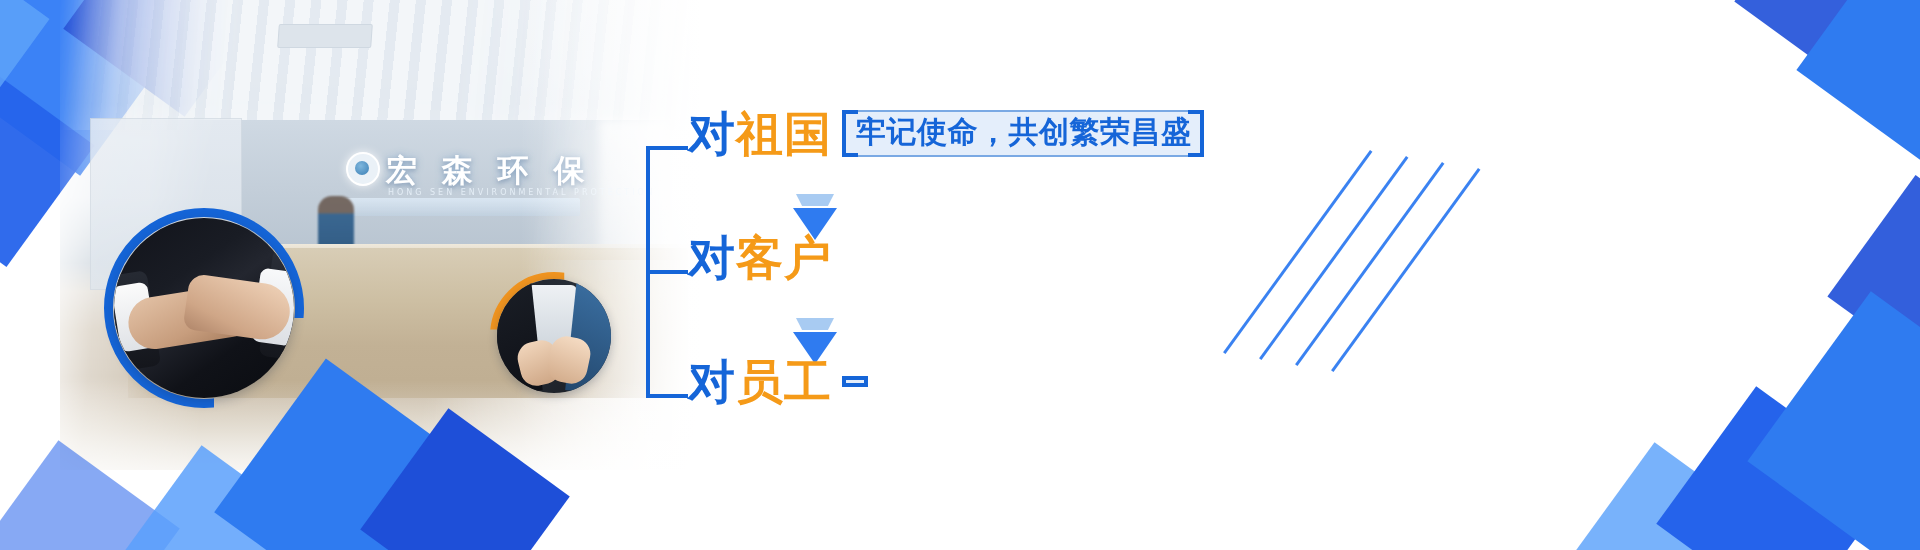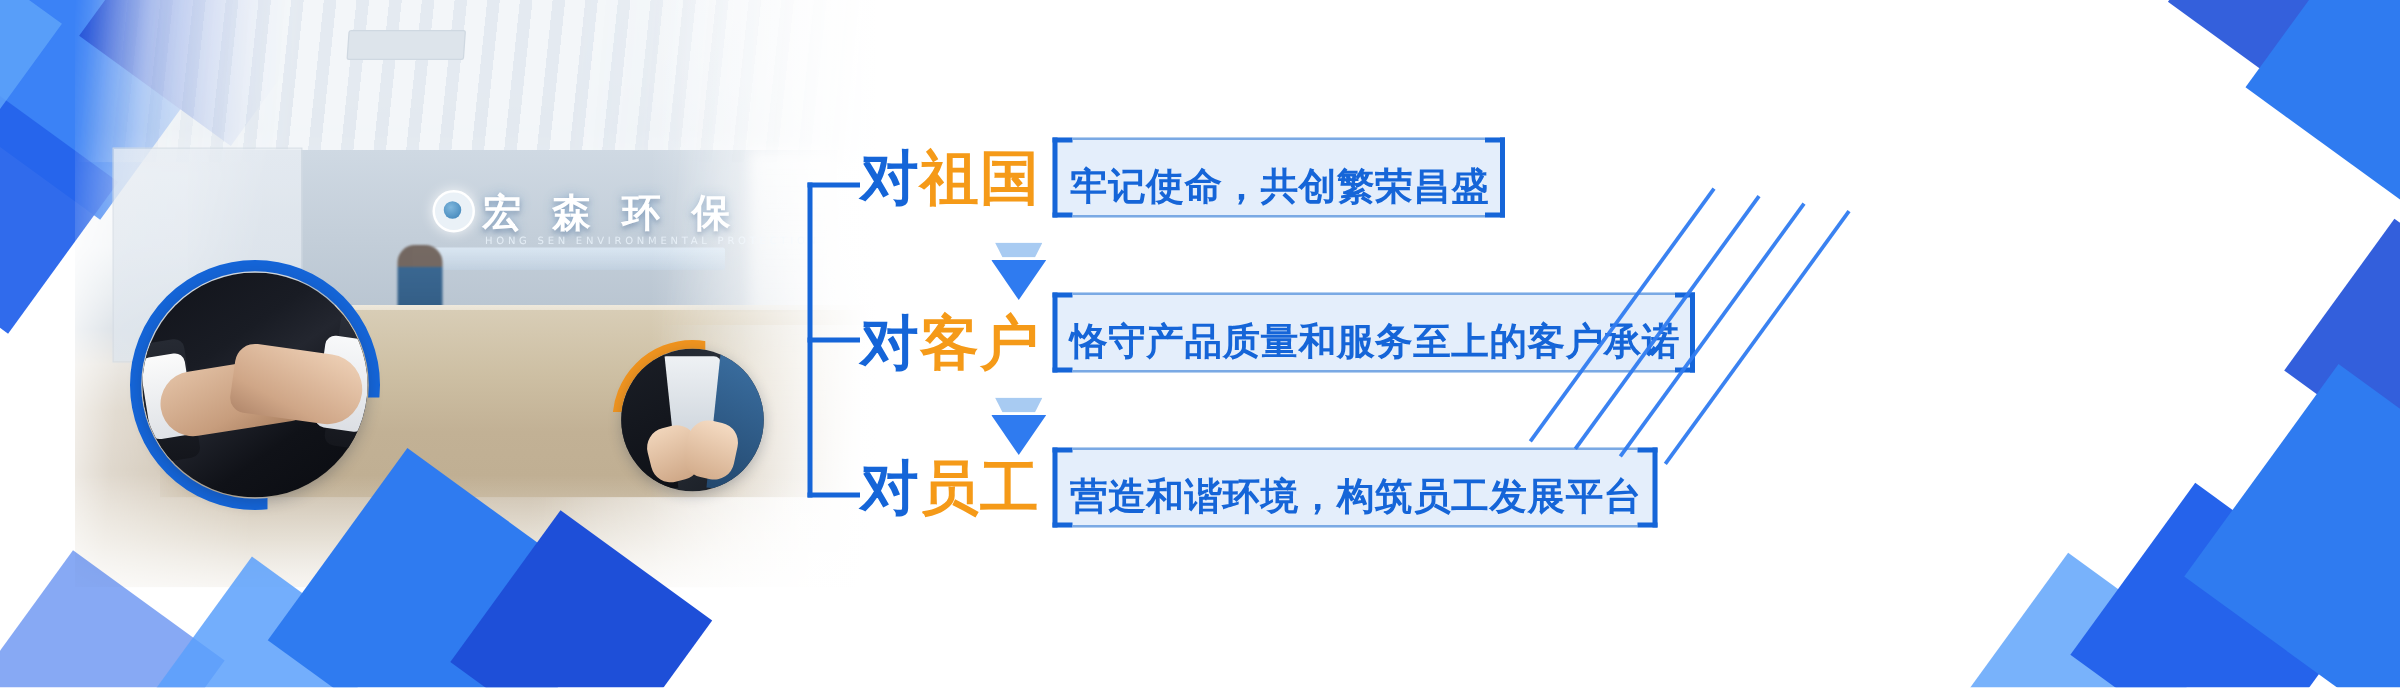--- a/index.html
+++ b/index.html
@@ -196,21 +196,21 @@
   .label{
     font-size:47px;font-weight:900;line-height:1;white-space:nowrap;
     letter-spacing:1px;font-family:"DejaVu Sans","Liberation Sans",sans-serif;
   }
   .label .dui{color:#1565d8;text-shadow:1px 1px 0 rgba(255,255,255,.9);}
   .label .key{color:#f59a18;text-shadow:1px 1px 0 rgba(255,255,255,.9);}
 
   .phrase{
     margin-left:10px;position:relative;
     background:#e4eefb;
-    padding:22px 12px 7px 14px;
+    padding:4px 12px 7px 14px;
     font-size:30px;font-weight:800;color:#1565d8;white-space:nowrap;
     line-height:1.18;letter-spacing:.5px;
     box-sizing:border-box;
   }
   .phrase:before,.phrase:after{
     content:"";position:absolute;width:16px;height:100%;top:0;
     box-sizing:border-box;
   }
   .phrase:before{left:0;border-left:4px solid #1565d8;border-top:4px solid #1565d8;border-bottom:4px solid #1565d8;}
   .phrase:after{right:0;border-right:4px solid #1565d8;border-top:4px solid #1565d8;border-bottom:4px solid #1565d8;}
@@ -307,40 +307,34 @@
 
       <div class="arrow arrow-1">
         <div class="arrow-cap"></div>
         <div class="arrow-body"></div>
       </div>
 
       <div class="row row-2">
         <div class="label">
           <span class="dui">对</span><span class="key">客户</span>
         </div>
+      </div>
+
+      <div class="arrow arrow-2">
+        <div class="arrow-cap"></div>
+        <div class="arrow-body"></div>
+      </div>
+
+      <div class="row row-3">
+        <div class="label">
+          <span class="dui">对</span><span class="key">员工</span>
+        </div>
         <div class="phrase">
           <span class="mid-top"></span>
           <span class="mid-bot"></span>
-          <span>恪守产品质量和服务至上的客户承诺</span>
-        </div>
-      </div>
-
-      <div class="arrow arrow-2">
-        <div class="arrow-cap"></div>
-        <div class="arrow-body"></div>
-      </div>
-
-      <div class="row row-3">
-        <div class="label">
-          <span class="dui">对</span><span class="key">员工</span>
-        </div>
-        <div class="phrase">
-          <span class="mid-top"></span>
-          <span class="mid-bot"></span>
-          <span>营造和谐环境，构筑员工发展平台</span>
         </div>
       </div>
 
     </div>
   </div>
 
   <div class="stripes">
     <div class="stripe" style="left:10px;top:0;height:250px;"></div>
     <div class="stripe" style="left:46px;top:6px;height:250px;"></div>
     <div class="stripe" style="left:82px;top:12px;height:250px;"></div>

